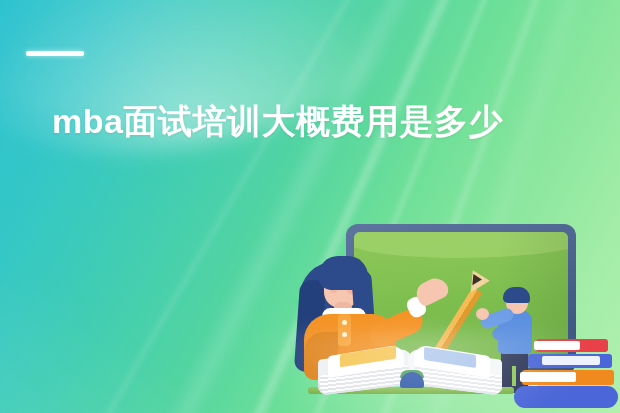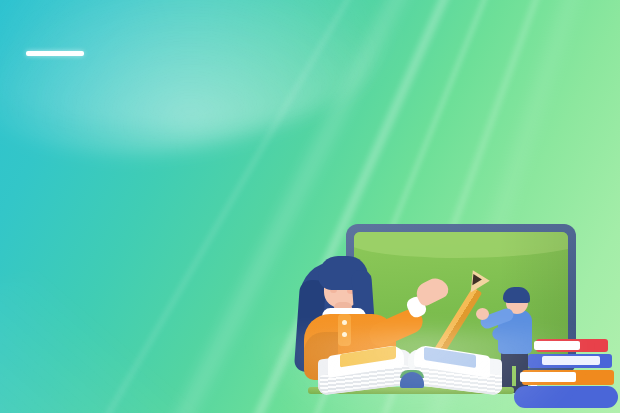--- a/index.html
+++ b/index.html
@@ -314,20 +314,21 @@
     <div class="streak s1"></div>
     <div class="streak s2"></div>
     <div class="streak s3"></div>
     <div class="streak s4"></div>
     <div class="streak s5"></div>
     <div class="streak s6"></div>
   </div>
 
   <div class="rule"></div>
 
+  <div class="title">mba面试培训大概费用是多少</div>
 
   <div class="illu">
 
     <div class="board-frame"></div>
     <div class="board-inner">
       <div class="board-wave"></div>
       <div class="board-shade"></div>
     </div>
 
     <div class="w-hair-back"></div>

